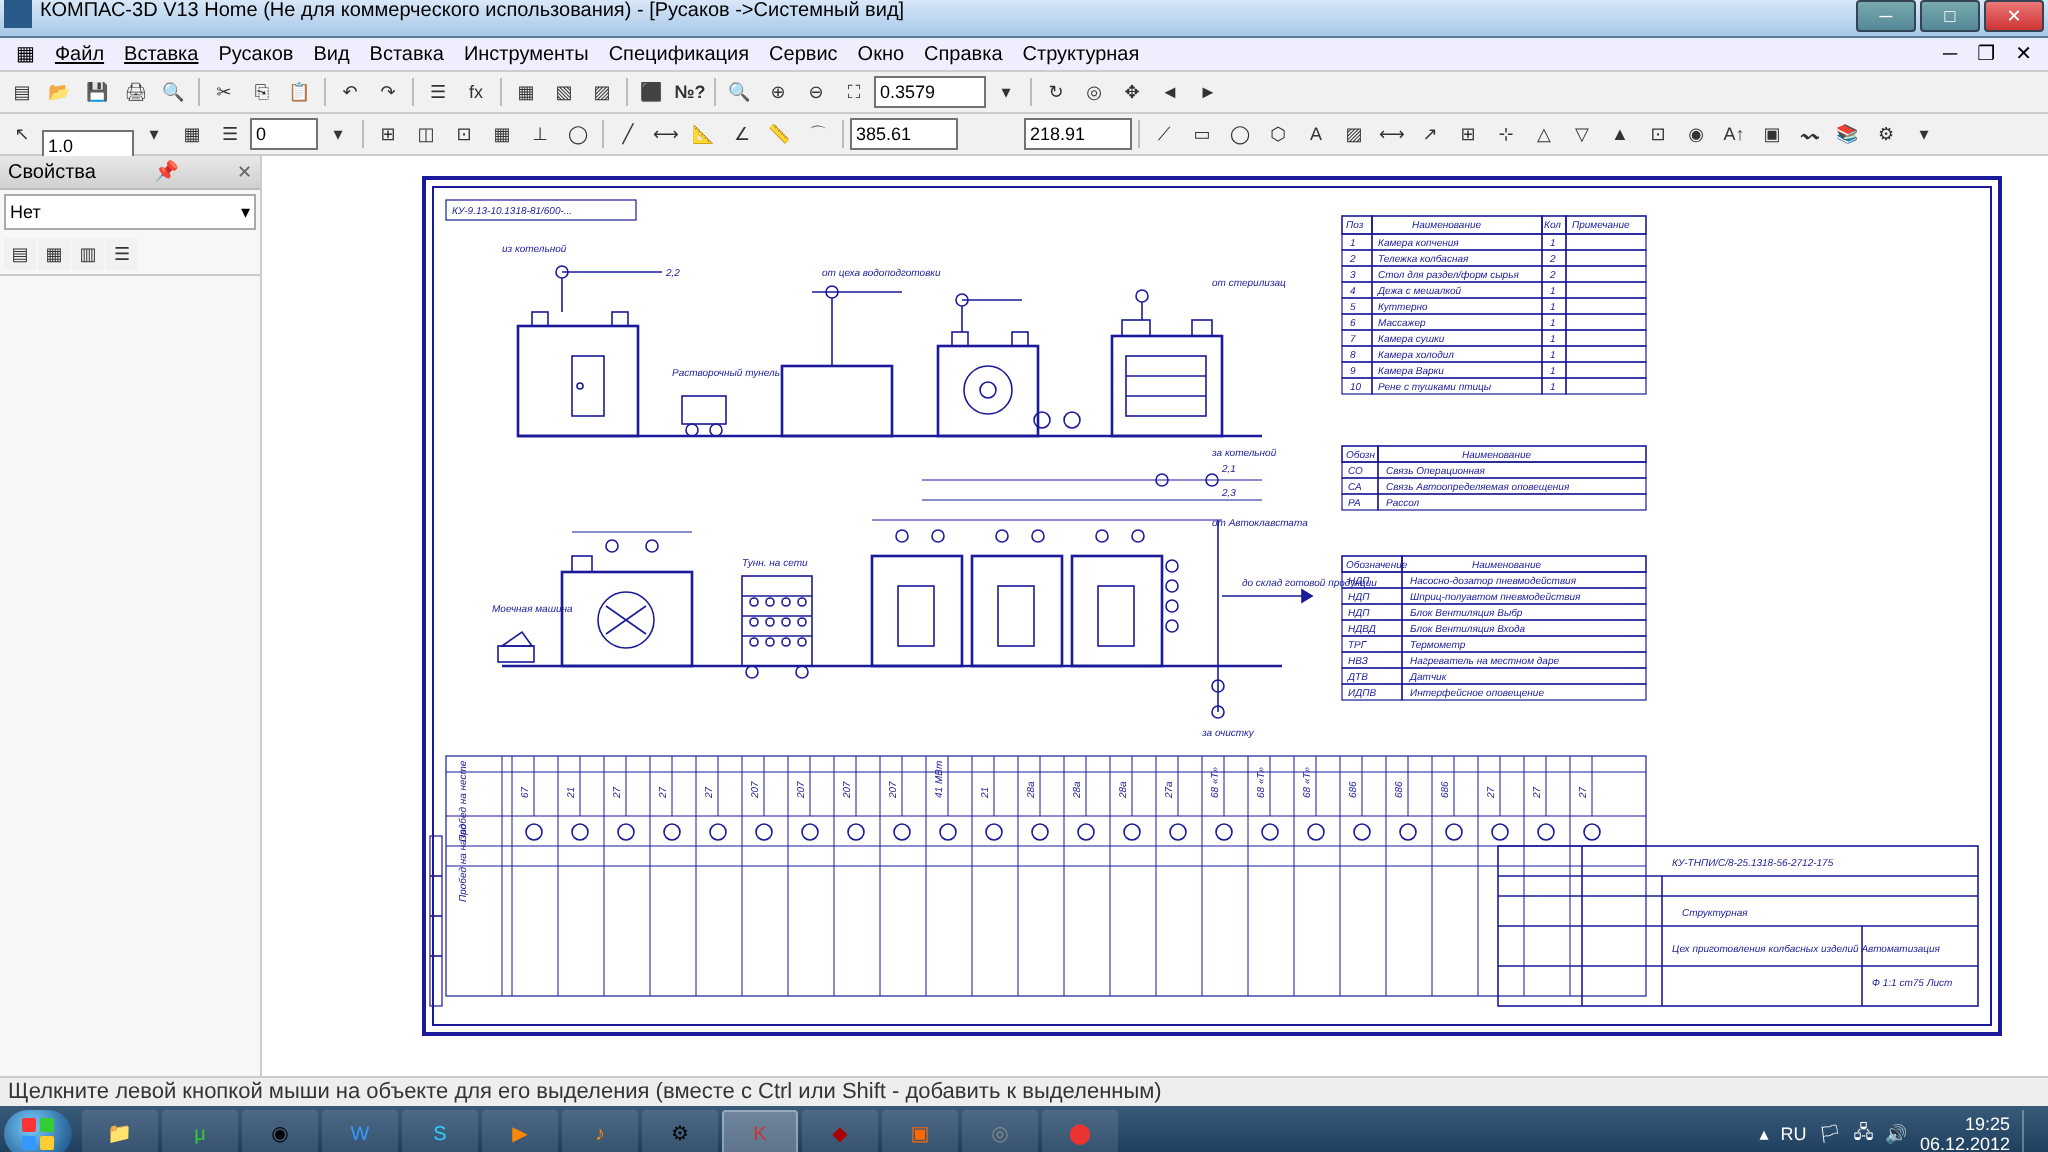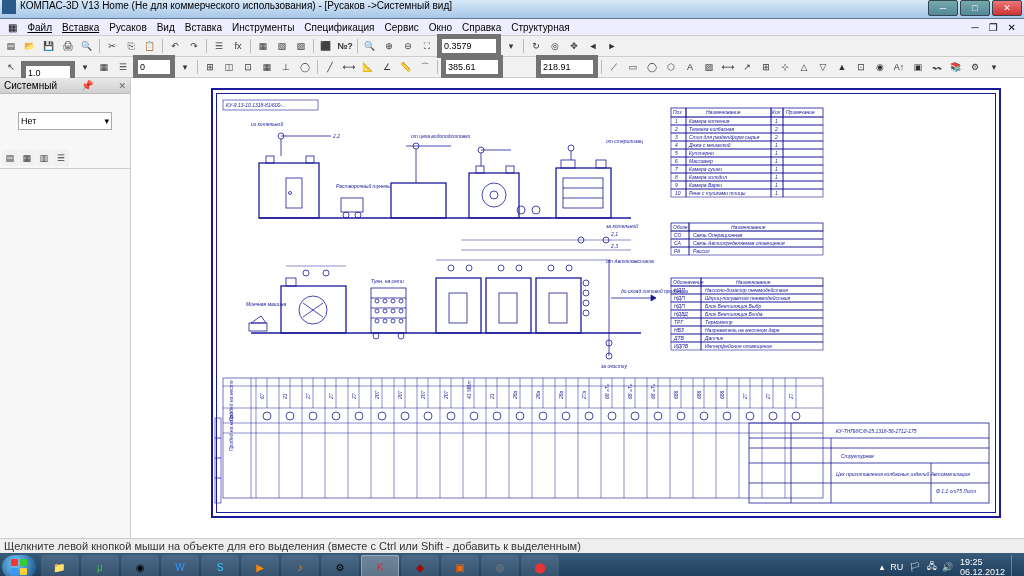--- a/index.html
+++ b/index.html
@@ -10,26 +10,26 @@
 .winbtn{width:28px;height:14px;display:flex;align-items:center;justify-content:center;font-size:9px;color:#fff;border:1px solid #345;border-radius:2px;margin-left:2px}
 .winbtn.min{background:linear-gradient(#7aa,#589)}
 .winbtn.max{background:linear-gradient(#7aa,#589)}
 .winbtn.close{background:linear-gradient(#e77,#c33)}
 .menubar{height:16px;background:#eef;display:flex;align-items:center;padding:0 4px;border-bottom:1px solid #ccc;font-size:10px;gap:2px}
 .menubar span{padding:0 4px;cursor:default}
 .menubar span u{}
 .toolbar{height:20px;background:#f1f1f1;border-bottom:1px solid #ccc;display:flex;align-items:center;padding:0 2px;gap:1px}
 .tbtn{width:16px;height:16px;border:1px solid transparent;display:flex;align-items:center;justify-content:center;font-size:9px;color:#333;background:#f1f1f1}
 .tsep{width:1px;height:14px;background:#bbb;margin:0 2px}
-.tinput{height:14px;border:5px solid #737373;font-size:9px;padding:0 2px;background:#fff}
+.tinput{height:14px;border:1px solid #737373;font-size:9px;padding:0 2px;background:#fff}
 .workspace{display:flex;height:calc(576px - 18px - 16px - 20px - 20px - 14px - 28px)}
 .sidebar{width:130px;background:#f7f7f7;border-right:1px solid #ccc;display:flex;flex-direction:column}
 .sidehead{background:linear-gradient(#e8e8e8,#d0d0d0);padding:2px 4px;border-bottom:1px solid #bbb;display:flex;justify-content:space-between;align-items:center;font-size:10px}
 .sidehead .x{font-size:9px;color:#666}
-.sidecombo{margin:18px;height:16px;border:1px solid #aaa;background:#fff;font-size:9px;padding:0 2px;display:flex;align-items:center;justify-content:space-between}
+.sidecombo{margin:2px;height:16px;border:1px solid #aaa;background:#fff;font-size:9px;padding:0 2px;display:flex;align-items:center;justify-content:space-between}
 .sideicons{display:flex;gap:1px;padding:2px;border-bottom:1px solid #ccc}
 .sideicons .tbtn{width:14px;height:14px}
 .canvas{flex:1;background:#fff;position:relative;overflow:hidden}
 .drawing{position:absolute;left:80px;top:10px;width:790px;height:430px;background:#fff}
 .frame{position:absolute;left:0;top:0;right:0;bottom:0;border:2px solid #1a1a9a}
 .inner{position:absolute;left:5px;top:5px;right:5px;bottom:5px;border:1px solid #1a1a9a}
 svg{position:absolute;left:0;top:0}
 svg *{stroke:#1a1a9a;fill:none;stroke-width:0.8}
 svg .thick{stroke-width:1.3}
 svg .thin{stroke-width:0.5}
@@ -39,21 +39,21 @@
 .taskbar{height:28px;background:linear-gradient(#3a5a7a,#1a3a5a);display:flex;align-items:center;padding:0 2px;position:relative}
 .startbtn{width:34px;height:24px;border-radius:12px;background:radial-gradient(circle at 40% 35%,#7cf,#147);display:flex;align-items:center;justify-content:center;margin-right:4px}
 .startorb{width:16px;height:16px;position:relative}
 .startorb::before{content:"";position:absolute;width:7px;height:7px;background:#f33;top:0;left:0;border-radius:1px}
 .startorb::after{content:"";position:absolute;width:7px;height:7px;background:#3c3;top:0;right:0;border-radius:1px}
 .startorb2{position:absolute;width:7px;height:7px;background:#39f;bottom:0;left:0;border-radius:1px}
 .startorb3{position:absolute;width:7px;height:7px;background:#fc3;bottom:0;right:0;border-radius:1px}
 .tbitem{width:38px;height:24px;margin:0 1px;border-radius:2px;background:rgba(255,255,255,.1);display:flex;align-items:center;justify-content:center}
 .tbitem.active{background:rgba(255,255,255,.28);box-shadow:inset 0 0 0 1px rgba(255,255,255,.3)}
 .tray{margin-left:auto;display:flex;align-items:center;gap:6px;color:#fff;font-size:9px;padding-right:4px}
-.tray .clock{text-align:left;line-height:10px}
+.tray .clock{text-align:right;line-height:10px}
 </style>
 </head>
 <body>
 
 <div class="titlebar">
   <div class="icon"></div>
   <div class="title">КОМПАС-3D V13 Home (Не для коммерческого использования) - [Русаков -&gt;Системный вид]</div>
   <div class="winbtns">
     <div class="winbtn min">─</div>
     <div class="winbtn max">□</div>
@@ -162,21 +162,21 @@
   <div class="tbtn">▣</div>
   <div class="tbtn">〰</div>
   <div class="tbtn">📚</div>
   <div class="tbtn">⚙</div>
   <div class="tbtn">▾</div>
 </div>
 
 <div class="workspace">
   <div class="sidebar">
     <div class="sidehead">
-      <span>Системный</span>
+      <span>Свойства</span>
       <span>📌</span>
       <span class="x">✕</span>
     </div>
     <div class="sidecombo">
       <span>Нет</span>
         <span>▾</span>
     </div>
     <div class="sideicons">
       <div class="tbtn">▤</div>
       <div class="tbtn">▦</div>

